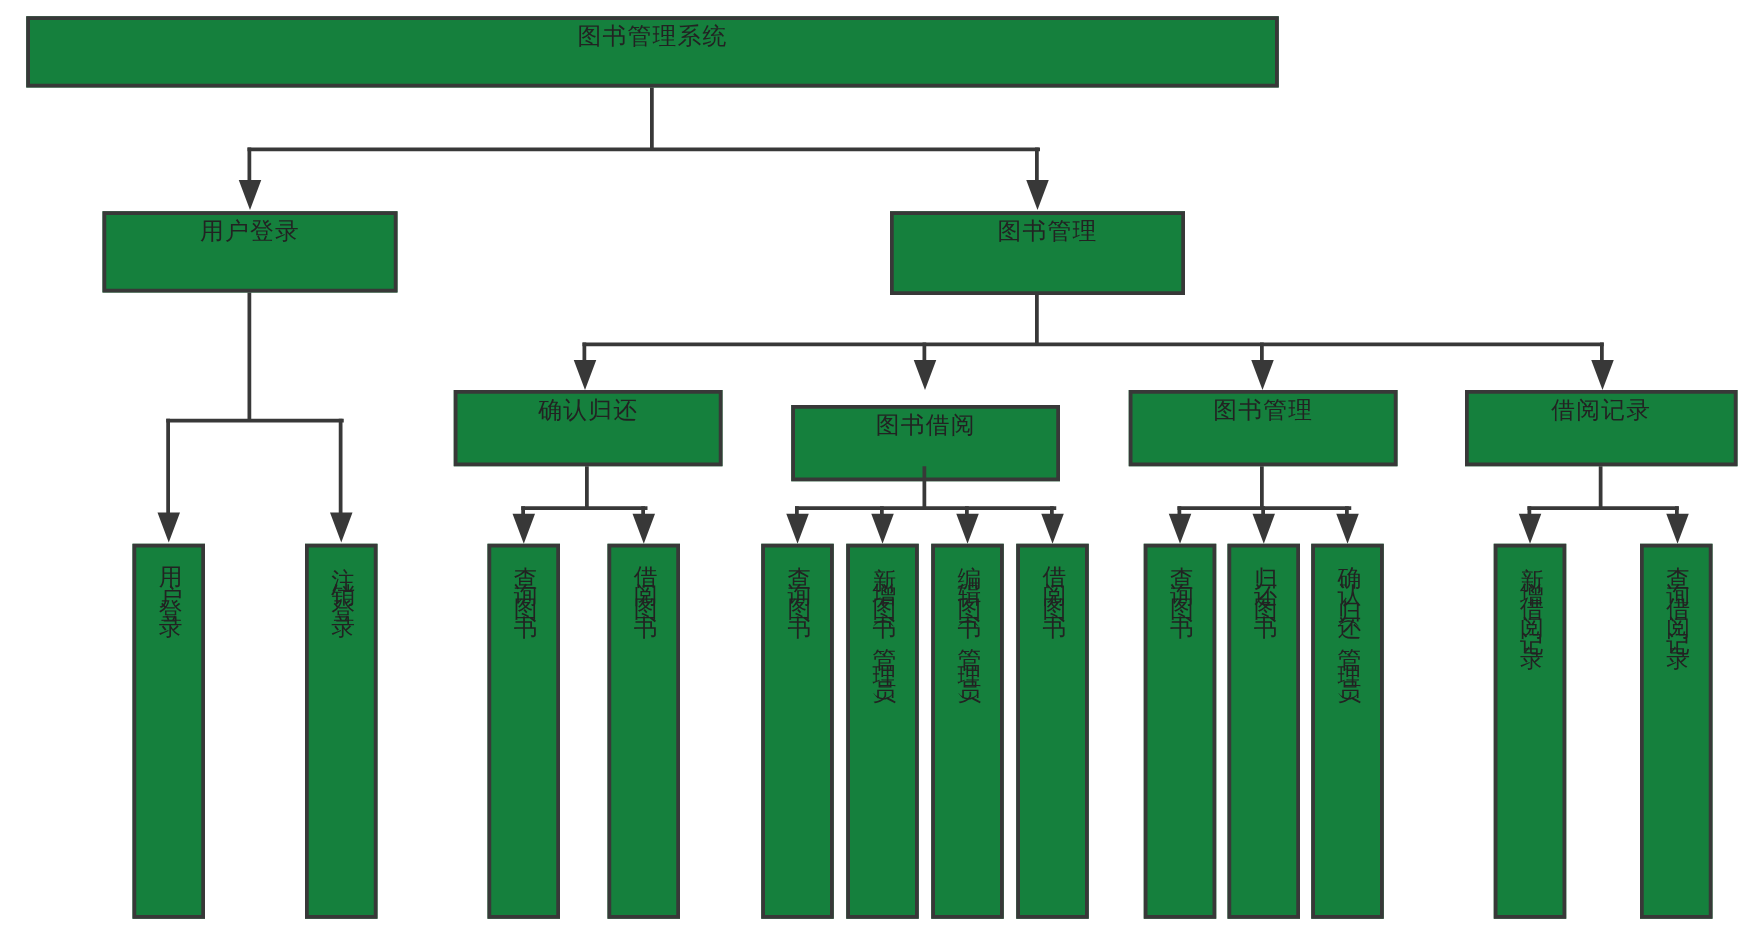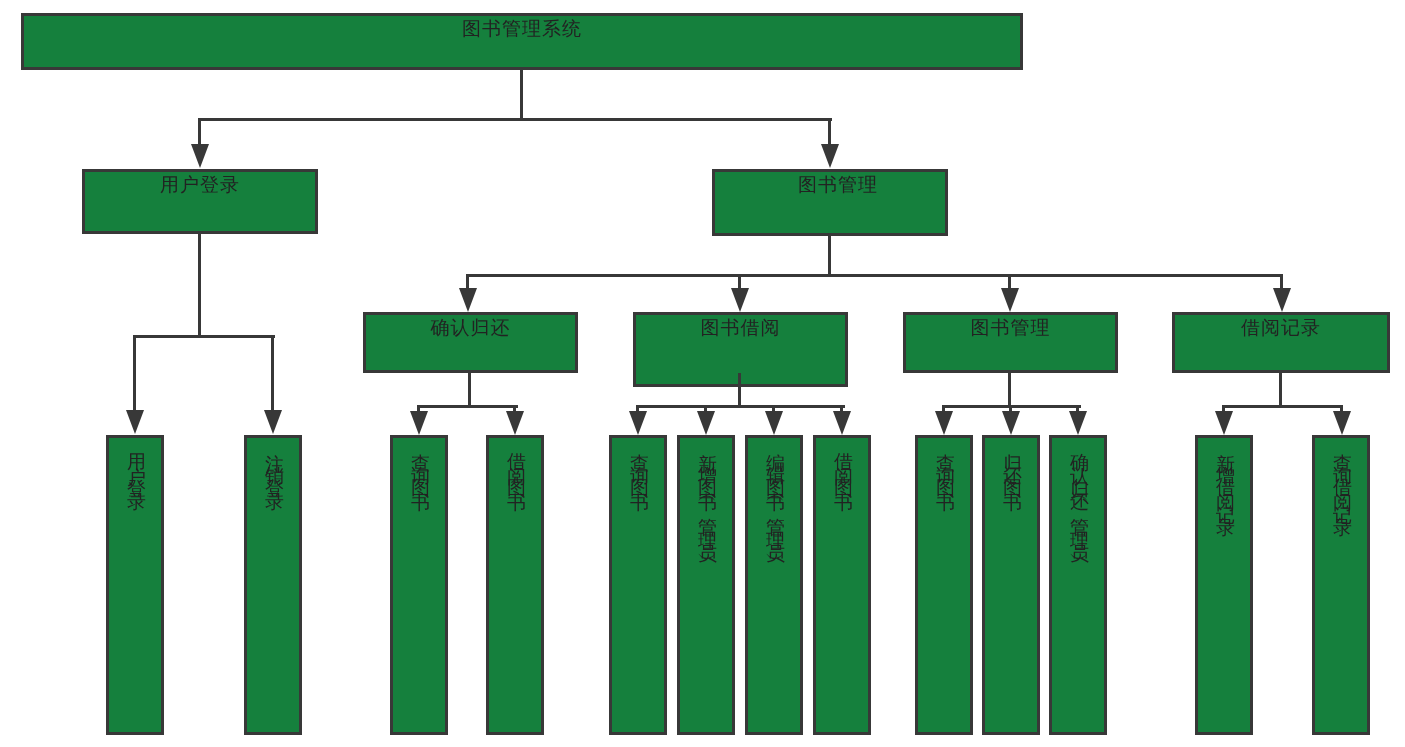--- a/index.html
+++ b/index.html
@@ -67,21 +67,21 @@
   <div class="vline" style="left:1008px;top:274px;height:16px;"></div>
   <div class="vline" style="left:1280px;top:274px;height:16px;"></div>
   <div class="arrow" style="left:459px;top:288px;"></div>
   <div class="arrow" style="left:731px;top:288px;"></div>
   <div class="arrow" style="left:1001px;top:288px;"></div>
   <div class="arrow" style="left:1273px;top:288px;"></div>
 
   <div class="box" style="left:363px;top:312px;width:215px;height:61px;">
     <span>确认归还</span>
   </div>
-  <div class="box" style="left:633px;top:312px;width:215px;height:75px;">
+  <div class="box" style="left:633px;top:324px;width:215px;height:61px;">
     <span>图书借阅</span>
   </div>
   <div class="box" style="left:903px;top:312px;width:215px;height:61px;">
     <span>图书管理</span>
   </div>
   <div class="box" style="left:1172px;top:312px;width:218px;height:61px;">
     <span>借阅记录</span>
   </div>
 
   <div class="vline" style="left:468px;top:373px;height:34px;"></div>

